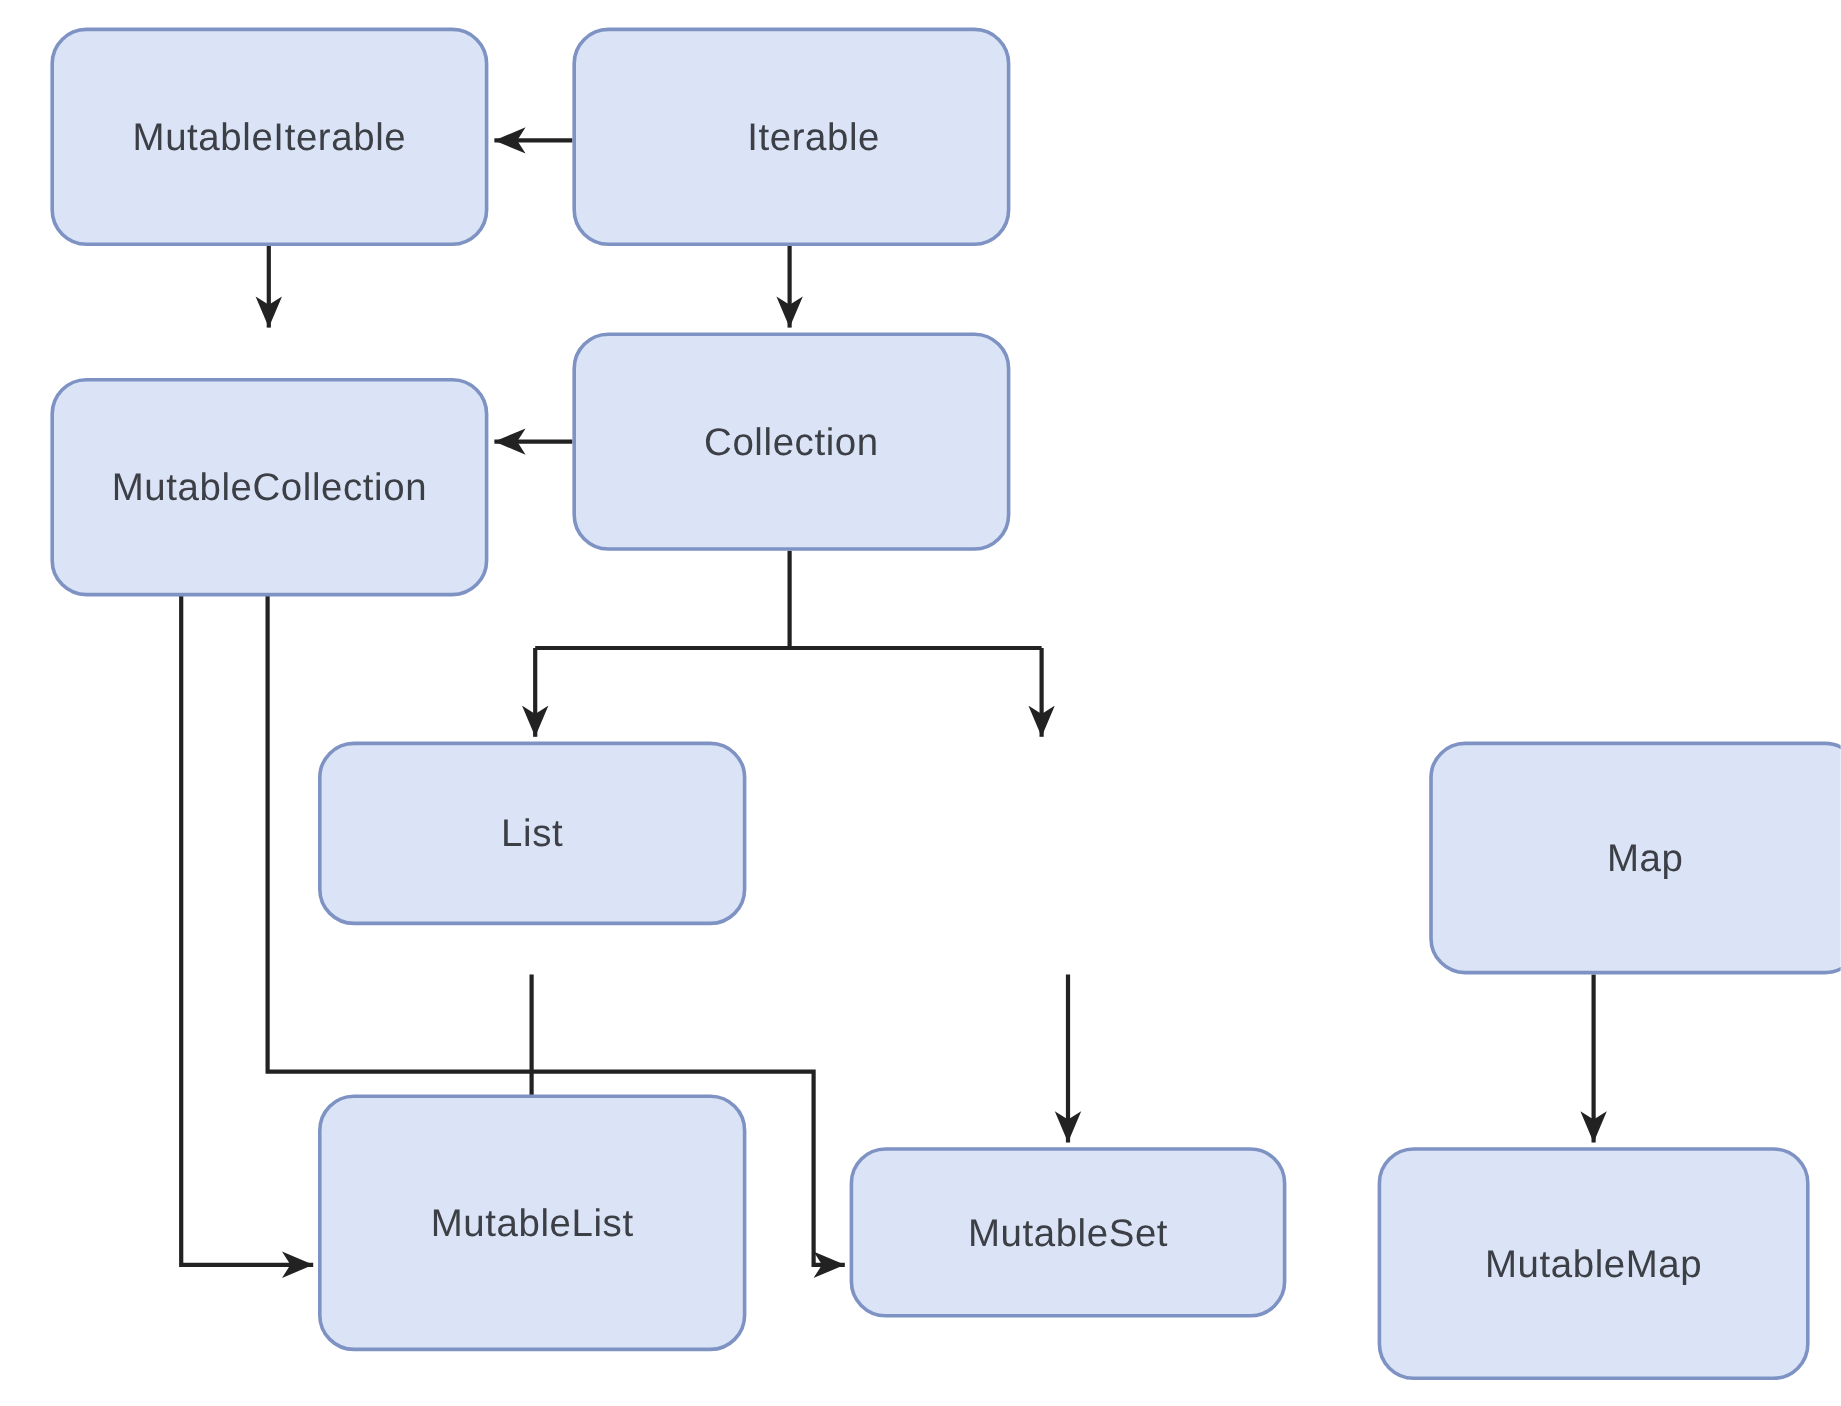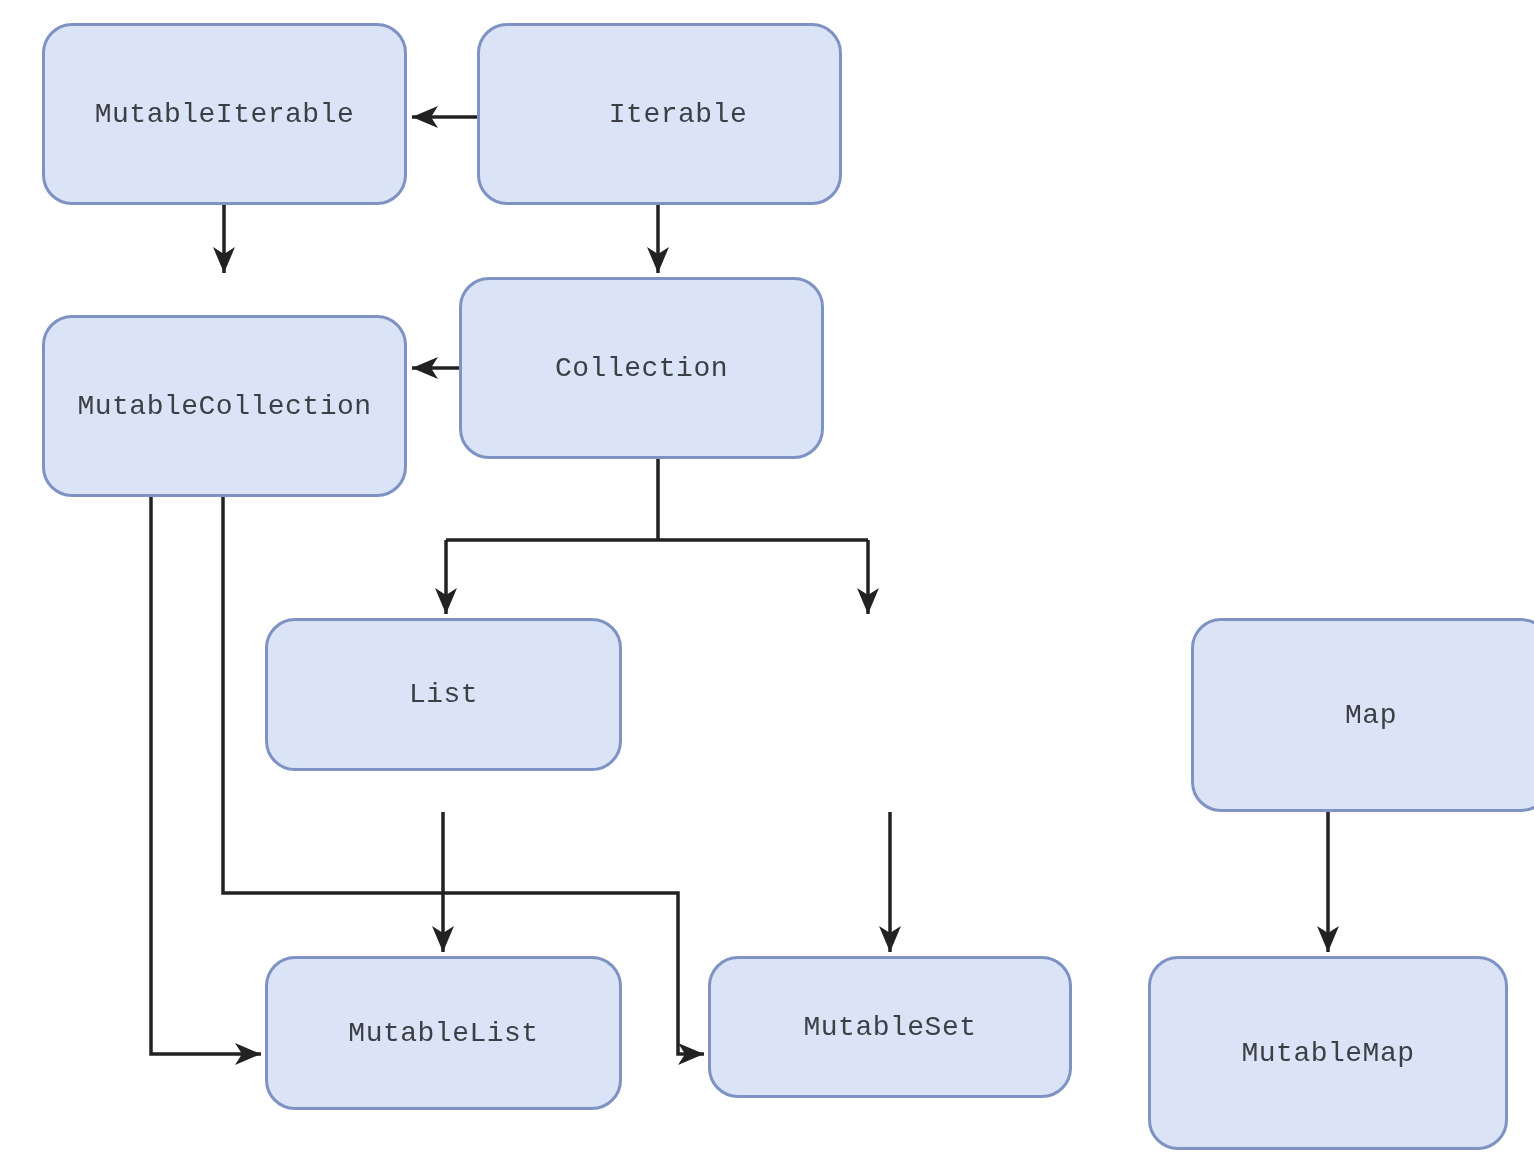--- a/index.html
+++ b/index.html
@@ -32,34 +32,33 @@
     position: absolute;
     box-sizing: border-box;
     background: var(--node-fill, #dbe4f6);
     border: 3px solid var(--node-border, #7e93c3);
     border-radius: 30px;
     display: flex;
     align-items: center;
     justify-content: center;
   }
   .node-label {
-    font-size: 28px;
+    font-size: 32px;
     color: var(--text-color, #3c3f45);
     letter-spacing: 0.5px;
     white-space: nowrap;
-    font-family: Liberation Mono, monospace;
   }
   .n-mutable-iterable   { left: 42px;   top: 23px;  width: 365px; height: 182px; }
   .n-iterable           { left: 477px;  top: 23px;  width: 365px; height: 182px; padding-left: 37px; }
   .n-mutable-collection { left: 42px;   top: 277px; width: 365px; height: 182px; margin-top: 38px; }
-  .n-collection         { left: 459px;  top: 277px; width: 365px; height: 182px; }
+  .n-collection         { left: 477px;  top: 277px; width: 365px; height: 182px; }
   .n-list               { left: 265px;  top: 618px; width: 357px; height: 153px; }
   .n-set                { left: 708px;  top: 618px; width: 364px; height: 194px; }
   .n-map                { left: 1148px; top: 618px; width: 360px; height: 194px; margin-left: 43px; }
-  .n-mutable-list       { left: 265px;  top: 956px; width: 357px; height: 154px; }
+  .n-mutable-list       { left: 265px;  top: 912px; width: 357px; height: 214px; }
   .n-mutable-set        { left: 708px;  top: 956px; width: 364px; height: 142px; }
   .n-mutable-map        { left: 1148px; top: 956px; width: 360px; height: 194px; }
 </style>
 </head>
 <body>
 
 <div class="canvas">
 
   <svg class="edges" viewBox="0 0 1534 1172" xmlns="http://www.w3.org/2000/svg">
     <defs>

